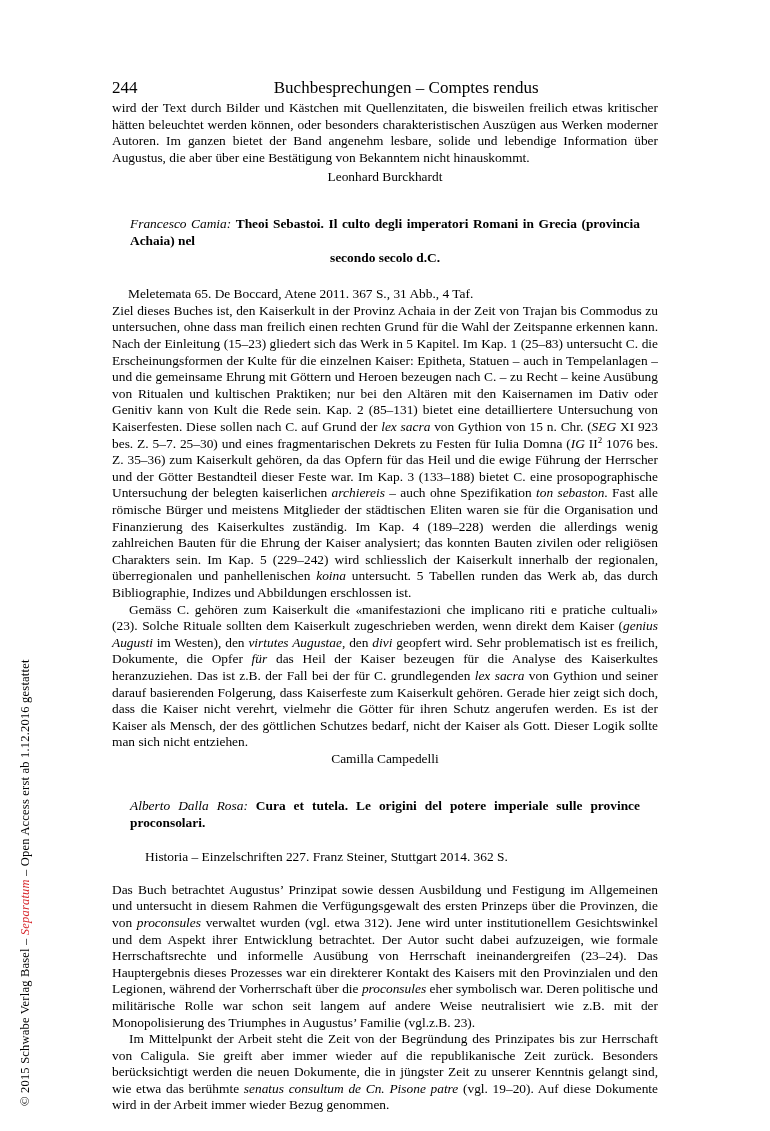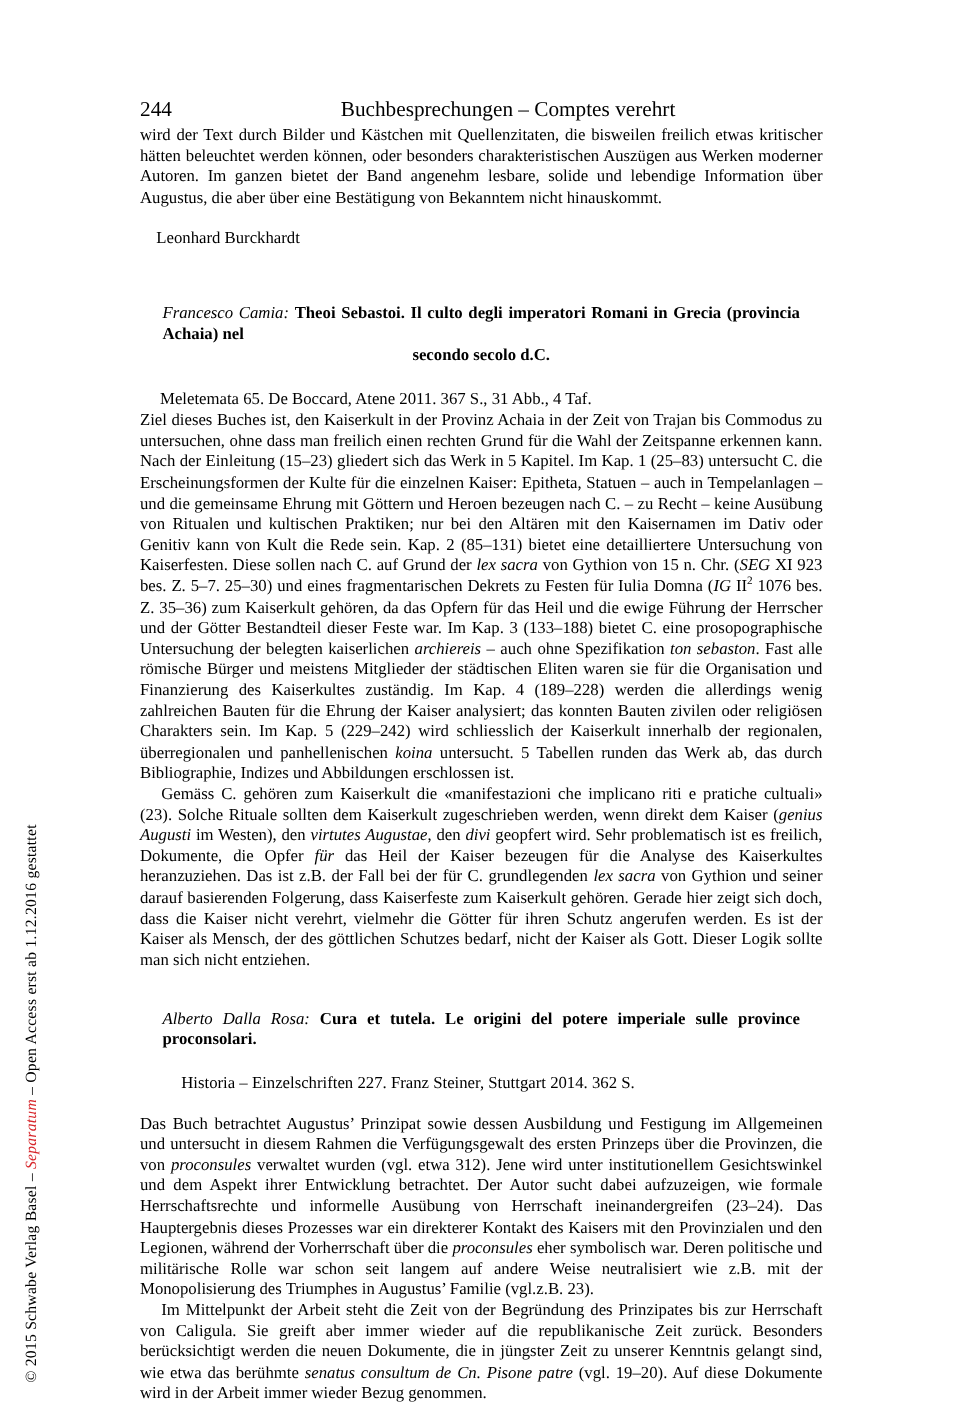--- a/index.html
+++ b/index.html
@@ -67,24 +67,24 @@
     line-height: 16.6px;
     text-align: justify;
     text-justify: inter-word;
     hyphens: manual;
   }
   p.indent { text-indent: 17px; }
   p.noindent { text-indent: 0; }
   .block-gap { height: 12.5px; }
   .small-gap { height: 3px; }
   .signature {
-    margin: 13px;
+    margin: 0;
     font-size: 13.4px;
     line-height: 16.6px;
-    text-align: left;
+    text-align: center;
   }
   .review-head {
     margin: 18px;
     font-size: 13.4px;
     line-height: 16.6px;
     text-align: justify;
   }
   .review-head .author { font-style: italic; }
   .review-head .work { font-weight: bold; }
   .review-head .work-line2 {
@@ -106,37 +106,38 @@
 <div class="page">
 
   <div class="side-note">
     <span>© 2015 Schwabe Verlag Basel – </span><span class="sep">Separatum</span><span> – Open Access erst ab 1.12.2016 gestattet</span>
   </div>
 
   <div class="content">
 
     <div class="runhead">
       <span class="folio">244</span>
-      <span class="title">Buchbesprechungen – Comptes verehrt</span>
+      <span class="title">Buchbesprechungen – Comptes rendus</span>
     </div>
 
     <p class="noindent">wird der Text durch Bilder und Kästchen mit Quellenzitaten, die bisweilen freilich etwas kritischer hätten beleuchtet werden können, oder besonders charakteristischen Auszügen aus Werken moderner Autoren. Im ganzen bietet der Band angenehm lesbare, solide und lebendige Information über Augustus, die aber über eine Bestätigung von Bekanntem nicht hinauskommt.</p>
     <div class="small-gap"></div>
     <p class="signature">Leonhard Burckhardt</p>
 
     <div class="block-gap"></div>
 
     
     <p class="review-head"><span class="author">Francesco Camia:</span> <span class="work">Theoi Sebastoi. Il culto degli imperatori Romani in Grecia (provincia Achaia) nel</span><span class="work work-line2">secondo secolo d.C.</span></p>
     <p class="pubinfo" style="display:inline">Meletemata 65. De Boccard, Atene 2011. 367 S., 31 Abb., 4 Taf.</p>
 
     <p class="noindent">Ziel dieses Buches ist, den Kaiserkult in der Provinz Achaia in der Zeit von Trajan bis Commodus zu untersuchen, ohne dass man freilich einen rechten Grund für die Wahl der Zeitspanne erkennen kann. Nach der Einleitung (15–23) gliedert sich das Werk in 5 Kapitel. Im Kap. 1 (25–83) untersucht C. die Erscheinungsformen der Kulte für die einzelnen Kaiser: Epitheta, Statuen – auch in Tempelanlagen – und die gemeinsame Ehrung mit Göttern und Heroen bezeugen nach C. – zu Recht – keine Ausübung von Ritualen und kultischen Praktiken; nur bei den Altären mit den Kaisernamen im Dativ oder Genitiv kann von Kult die Rede sein. Kap. 2 (85–131) bietet eine detailliertere Untersuchung von Kaiserfesten. Diese sollen nach C. auf Grund der <i>lex sacra</i> von Gythion von 15 n. Chr. (<i>SEG</i> XI 923 bes. Z. 5–7. 25–30) und eines fragmentarischen Dekrets zu Festen für Iulia Domna (<i>IG</i> II<sup>2</sup> 1076 bes. Z. 35–36) zum Kaiserkult gehören, da das Opfern für das Heil und die ewige Führung der Herrscher und der Götter Bestandteil dieser Feste war. Im Kap. 3 (133–188) bietet C. eine prosopographische Untersuchung der belegten kaiserlichen <i>archiereis</i> – auch ohne Spezifikation <i>ton sebaston</i>. Fast alle römische Bürger und meistens Mitglieder der städtischen Eliten waren sie für die Organisation und Finanzierung des Kaiserkultes zuständig. Im Kap. 4 (189–228) werden die allerdings wenig zahlreichen Bauten für die Ehrung der Kaiser analysiert; das konnten Bauten zivilen oder religiösen Charakters sein. Im Kap. 5 (229–242) wird schliesslich der Kaiserkult innerhalb der regionalen, überregionalen und panhellenischen <i>koina</i> untersucht. 5 Tabellen runden das Werk ab, das durch Bibliographie, Indizes und Abbildungen erschlossen ist.</p>
 
     <p class="indent">Gemäss C. gehören zum Kaiserkult die «manifestazioni che implicano riti e pratiche cultuali» (23). Solche Rituale sollten dem Kaiserkult zugeschrieben werden, wenn direkt dem Kaiser (<i>genius Augusti</i> im Westen), den <i>virtutes Augustae</i>, den <i>divi</i> geopfert wird. Sehr problematisch ist es freilich, Dokumente, die Opfer <i>für</i> das Heil der Kaiser bezeugen für die Analyse des Kaiserkultes heranzuziehen. Das ist z.B. der Fall bei der für C. grundlegenden <i>lex sacra</i> von Gythion und seiner darauf basierenden Folgerung, dass Kaiserfeste zum Kaiserkult gehören. Gerade hier zeigt sich doch, dass die Kaiser nicht verehrt, vielmehr die Götter für ihren Schutz angerufen werden. Es ist der Kaiser als Mensch, der des göttlichen Schutzes bedarf, nicht der Kaiser als Gott. Dieser Logik sollte man sich nicht entziehen.</p>
 
+    <p class="signature">Camilla Campedelli</p>
 
     <div class="block-gap"></div>
 
     
     <p class="review-head"><span class="author">Alberto Dalla Rosa:</span> <span class="work">Cura et tutela. Le origini del potere imperiale sulle province proconsolari.</span></p>
     <p class="pubinfo">Historia – Einzelschriften 227. Franz Steiner, Stuttgart 2014. 362 S.</p>
 
     <p class="noindent">Das Buch betrachtet Augustus’ Prinzipat sowie dessen Ausbildung und Festigung im Allgemeinen und untersucht in diesem Rahmen die Verfügungsgewalt des ersten Prinzeps über die Provinzen, die von <i>proconsules</i> verwaltet wurden (vgl. etwa 312). Jene wird unter institutionellem Gesichtswinkel und dem Aspekt ihrer Entwicklung betrachtet. Der Autor sucht dabei aufzuzeigen, wie formale Herrschaftsrechte und informelle Ausübung von Herrschaft ineinandergreifen (23–24). Das Hauptergebnis dieses Prozesses war ein direkterer Kontakt des Kaisers mit den Provinzialen und den Legionen, während der Vorherrschaft über die <i>proconsules</i> eher symbolisch war. Deren politische und militärische Rolle war schon seit langem auf andere Weise neutralisiert wie z.B. mit der Monopolisierung des Triumphes in Augustus’ Familie (vgl.z.B. 23).</p>
 
     <p class="indent">Im Mittelpunkt der Arbeit steht die Zeit von der Begründung des Prinzipates bis zur Herrschaft von Caligula. Sie greift aber immer wieder auf die republikanische Zeit zurück. Besonders berücksichtigt werden die neuen Dokumente, die in jüngster Zeit zu unserer Kenntnis gelangt sind, wie etwa das berühmte <i>senatus consultum de Cn. Pisone patre</i> (vgl. 19–20). Auf diese Dokumente wird in der Arbeit immer wieder Bezug genommen.</p>

